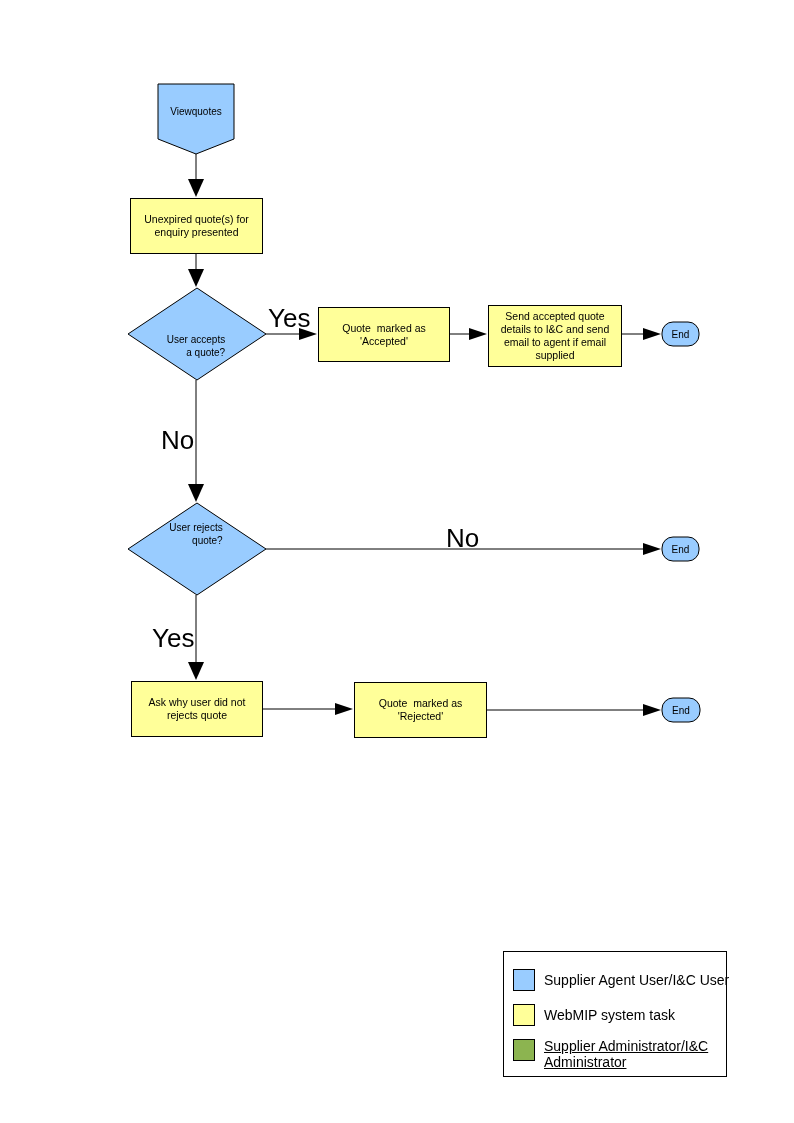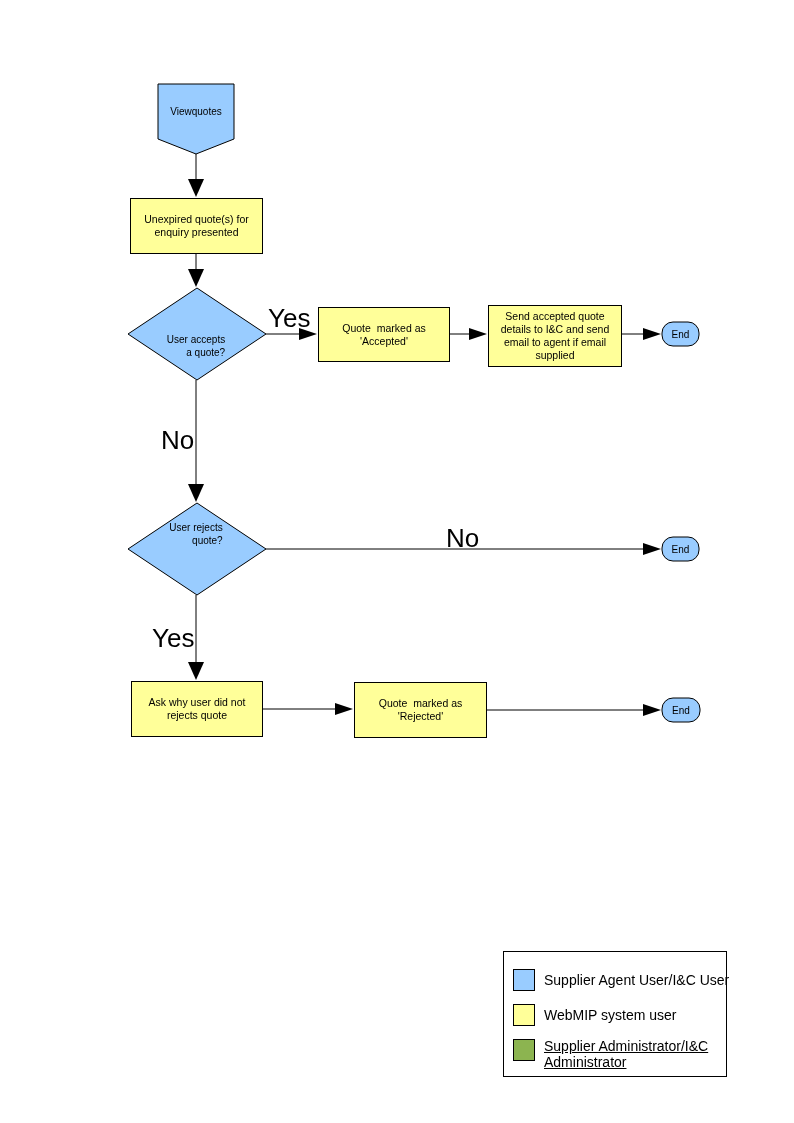--- a/index.html
+++ b/index.html
@@ -150,20 +150,20 @@
   <div class="process" style="left:354px; top:682px; width:133px; height:56px;">Quote  marked as
 'Rejected'</div>
 
   <div class="node-text" style="left:662px; top:698px; width:38px; height:24px;">End</div>
 
   <div class="legend">
     <div class="swatch" style="top: 17px; background: rgb(153, 204, 255);"></div>
     <div class="legend-label" style="top:20px;">Supplier Agent User/I&amp;C User</div>
 
     <div class="swatch" style="top: 52px; background: rgb(255, 255, 153);"></div>
-    <div class="legend-label" style="top:55px;">WebMIP system user</div>
+    <div class="legend-label" style="top:55px;">WebMIP system task</div>
 
     <div class="swatch" style="top: 87px; background: rgb(140, 180, 80);"></div>
     <div class="legend-label" style="top:86px;text-decoration:underline;">Supplier Administrator/I&amp;C
 Administrator</div>
   </div>
 
 </div>
 
 </body></html>

